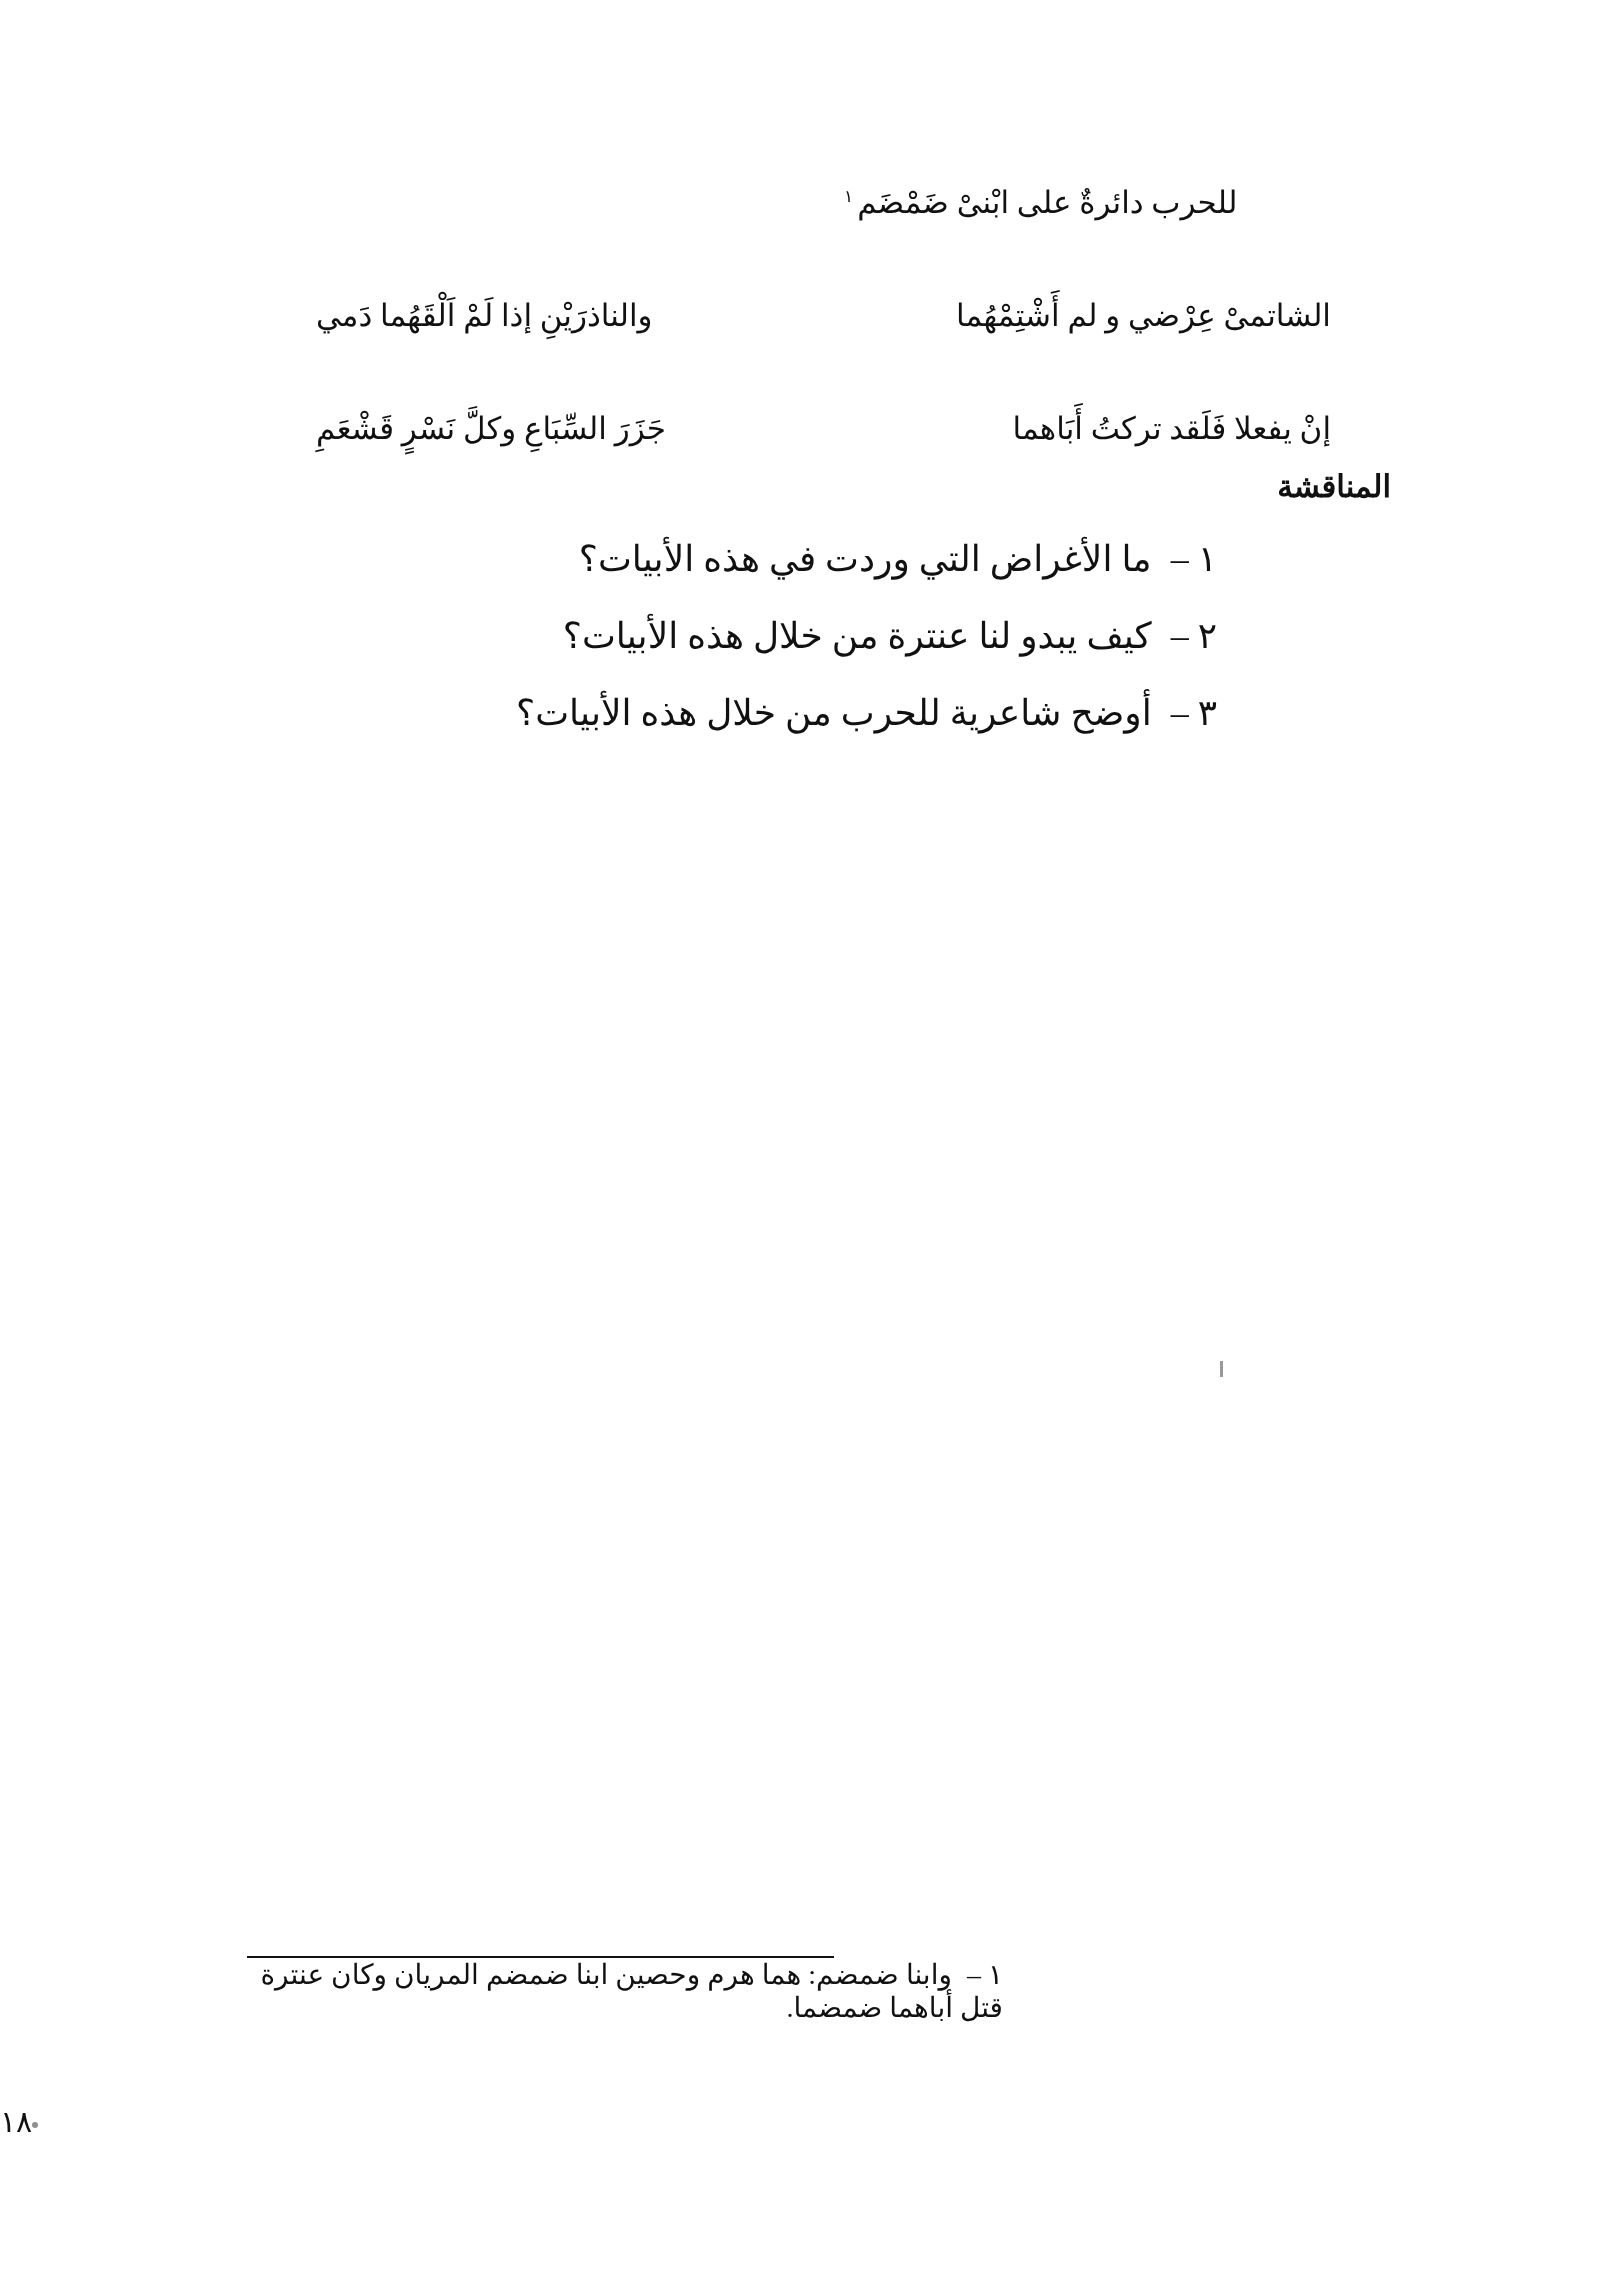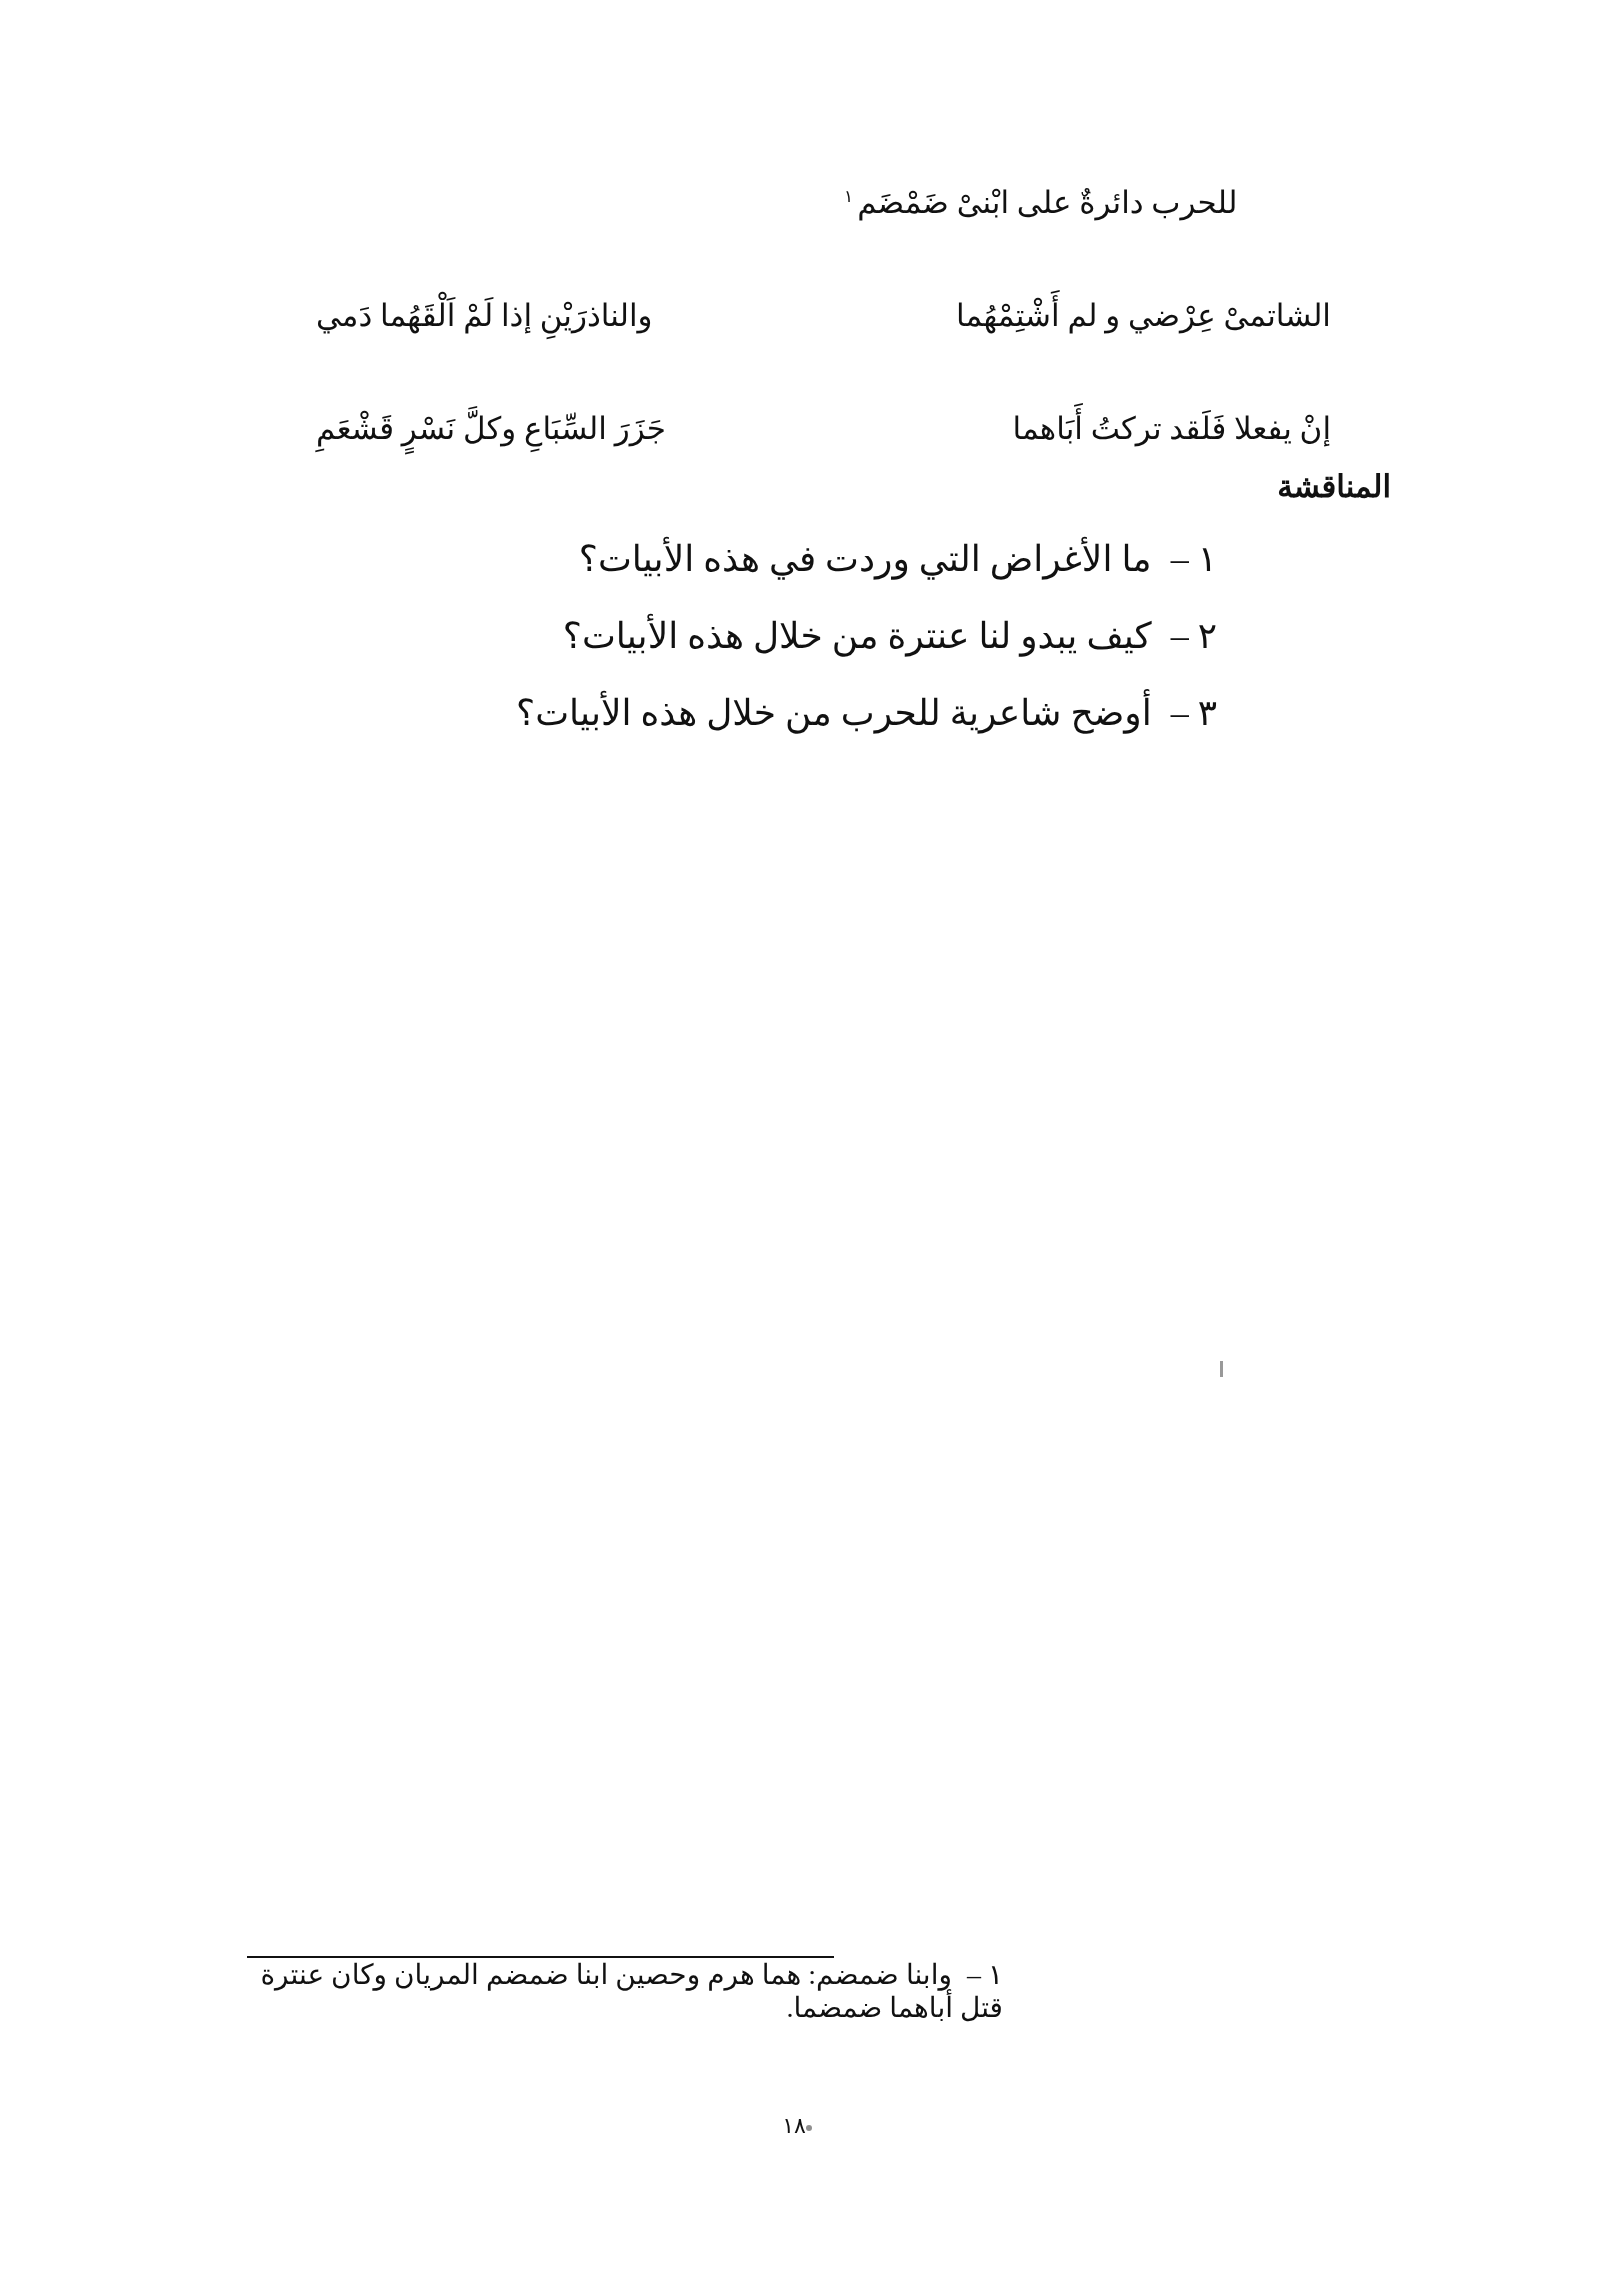--- a/index.html
+++ b/index.html
@@ -111,22 +111,22 @@
   .footnote-num {
     margin-left: 8px;
   }
 
   
   .page-number {
     position: absolute;
     bottom: 139px;
     left: 0;
     right: 0;
-    text-align: center;
-    font-size: 22px;
+    text-align: left;
+    font-size: 30px;
   }
   .page-number .dot {
     display: inline-block;
     width: 6px;
     height: 6px;
     background: #333;
     border-radius: 50%;
     margin-right: 26px;
     vertical-align: middle;
     opacity: .55;

